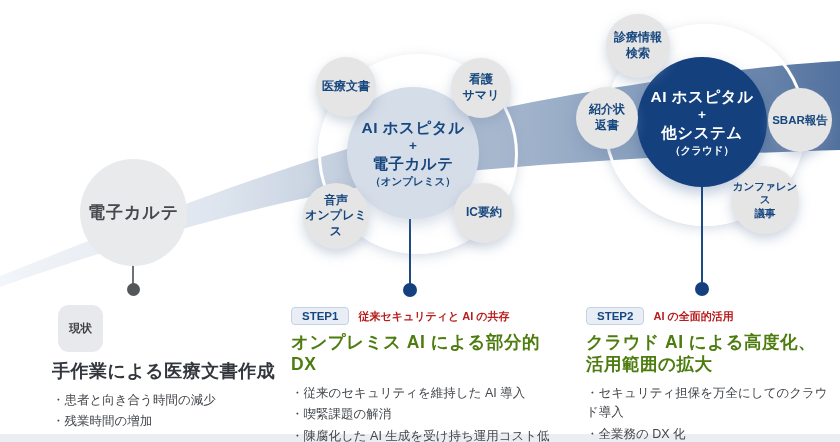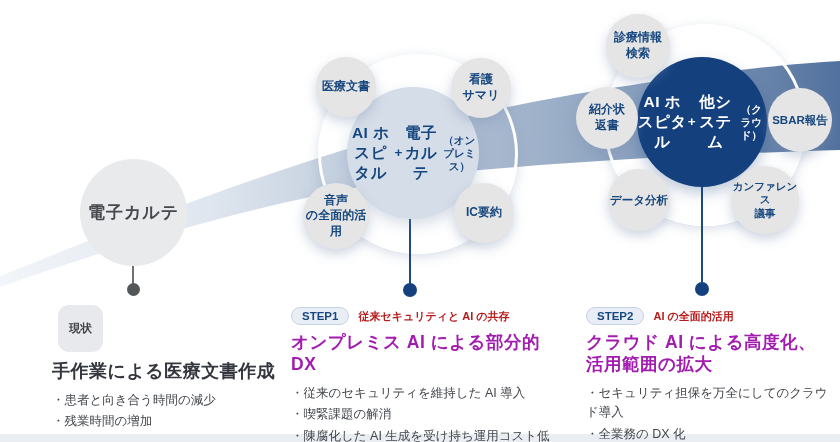--- a/index.html
+++ b/index.html
@@ -6,21 +6,21 @@
   #canvas{
     position:relative;width:840px;height:442px;overflow:hidden;background:#ffffff;
     font-family:"Liberation Sans","DejaVu Sans",sans-serif;
   }
   
   #band{position:absolute;left:0;top:0;z-index:0;}
   
   .ring{position:absolute;border-radius:50%;border:3px solid #ffffff;
         box-shadow:0 3px 12px rgba(125,145,175,.30);z-index:1;}
   
-  .hub{position:absolute;border-radius:50%;display:flex;flex-direction:row;
+  .hub{position:absolute;border-radius:50%;display:flex;flex-direction:column;
        align-items:center;justify-content:center;text-align:center;font-weight:bold;z-index:2;}
   .hub-mid{background:#d5dde8;color:#17477f;box-shadow:0 6px 14px rgba(125,145,175,.30);}
   .hub-right{background:#14407e;color:#ffffff;box-shadow:0 6px 14px rgba(20,64,126,.28);}
   .hub .l{font-size:15.5px;line-height:1.3;letter-spacing:.5px;}
   .hub .plus{font-size:13.5px;line-height:1.15;}
   .hub .sub{font-size:10.5px;line-height:1.25;margin-top:1px;}
   .gray-circle{position:absolute;border-radius:50%;background:#e9eaec;display:flex;
        align-items:center;justify-content:center;color:#45484d;font-weight:bold;
        font-size:17px;letter-spacing:1px;z-index:2;}
   
@@ -36,24 +36,24 @@
   .stem.navy{background:#1b4a85;}
   .dot{position:absolute;border-radius:50%;z-index:1;}
   .dot.gray{background:#54575a;}
   .dot.navy{background:#14407e;}
   
   .col{position:absolute;z-index:4;}
   .badge-gray{display:inline-block;background:#e8e9ec;color:#3d4146;font-weight:bold;
        font-size:11.5px;padding:16px 11px;border-radius:11px;}
   .step-row{display:flex;align-items:center;gap:9px;}
   .step-pill{display:inline-block;background:#e9eef6;border:1px solid #c5d2e2;color:#17477f;
-       font-weight:bold;font-size:11.5px;padding:2px 10px;border-radius:9px;}
+       font-weight:bold;font-size:11.5px;padding:2px 10px;border-radius:4px;}
   .step-label{color:#b91c1c;font-weight:bold;font-size:11px;}
   .col h2{margin:7px 0 0 0;font-size:18px;color:#33373d;letter-spacing:.5px;}
-  .col h2.blue{color:#a21caf;font-size:17.5px;white-space:pre-line;line-height:1.25;}
+  .col h2.blue{color:#4d7c0f;font-size:17.5px;white-space:pre-line;line-height:1.25;}
   .bullets{margin-top:8px;color:#42464b;font-size:12.5px;line-height:1.55;}
   .bullets div{margin-top:2px;}
   
   .footer-strip{position:absolute;left:0;right:0;bottom:0;height:8px;background:#eaedf2;z-index:0;}
 </style>
 </head>
 <body>
 
 <div id="canvas">
 
@@ -95,21 +95,21 @@
     <div class="l">AI ホスピタル</div>
     <div class="plus">+</div>
     <div class="l">電子カルテ</div>
     <div class="sub">（オンプレミス）</div>
   </div>
 
   <div class="sat" style="left:316px;top:57px;width:60px;height:60px;">医療文書</div>
   <div class="sat" style="left:451px;top:58px;width:60px;height:60px;">看護
 サマリ</div>
   <div class="sat" style="left:303px;top:183px;width:66px;height:66px;">音声
-の全面的活用</div>
+オンプレミス</div>
   <div class="sat" style="left:454px;top:183px;width:60px;height:60px;">IC要約</div>
 
   <div class="stem navy" style="left:408.5px;top:219px;height:66px;"></div>
   <div class="dot navy" style="left:403px;top:283px;width:14px;height:14px;"></div>
 
   <div class="col" style="left:291px;top:307px;width:265px;">
     <div class="step-row">
       <span class="step-pill">STEP1</span>
       <span class="step-label">従来セキュリティと AI の共存</span>
     </div>
@@ -128,21 +128,20 @@
     <div class="plus">+</div>
     <div class="l">他システム</div>
     <div class="sub">（クラウド）</div>
   </div>
 
   <div class="sat" style="left:606px;top:14px;width:64px;height:64px;">診療情報
 検索</div>
   <div class="sat" style="left:576px;top:87px;width:62px;height:62px;">紹介状
 返書</div>
   <div class="sat med" style="left:768px;top:88px;width:64px;height:64px;">SBAR報告</div>
-  <div class="sat med" style="left:608px;top:169px;width:62px;height:62px;">データ分析</div>
   <div class="sat small" style="left:731px;top:166px;width:68px;height:68px;">カンファレンス
 議事</div>
 
   <div class="stem navy" style="left:700.5px;top:187px;height:97px;"></div>
   <div class="dot navy" style="left:695px;top:282px;width:14px;height:14px;"></div>
 
   <div class="col" style="left:586px;top:307px;width:254px;">
     <div class="step-row">
       <span class="step-pill">STEP2</span>
       <span class="step-label">AI の全面的活用</span>

